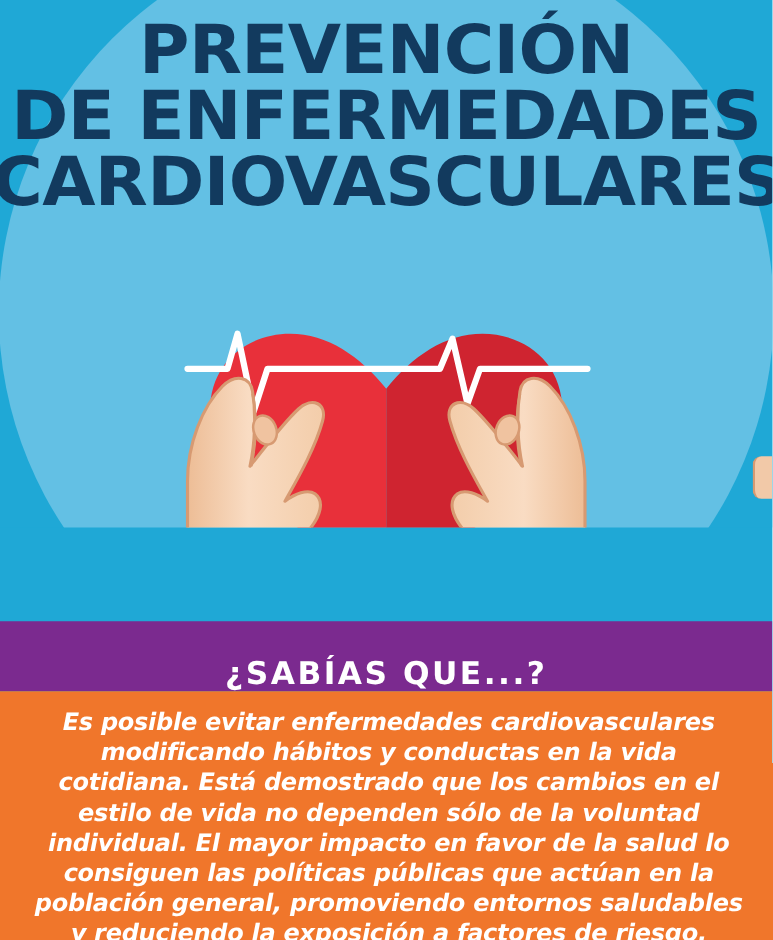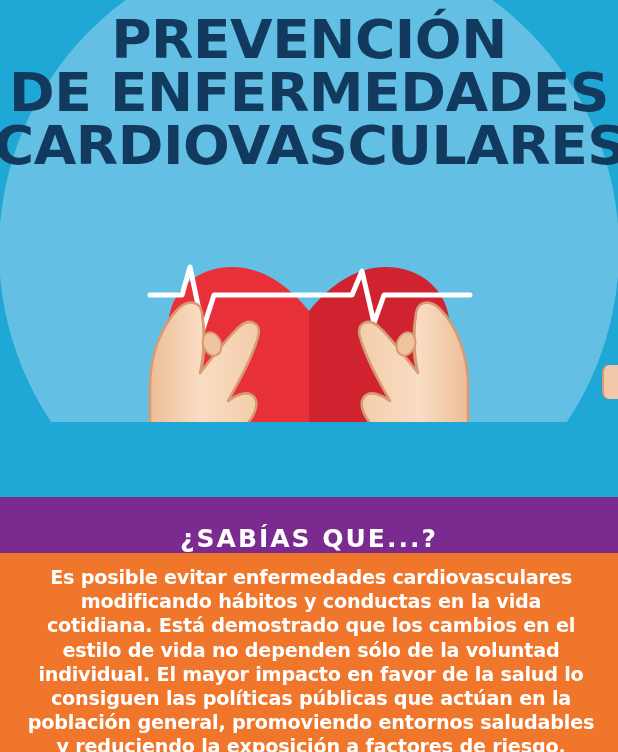--- a/index.html
+++ b/index.html
@@ -88,20 +88,21 @@
   
   .body-block {
     position: absolute;
     left: 0;
     top: 553px;
     width: 618px;
     height: 199px;
     background: #f0762b;
     padding: 13px 22px 0 26px;
     box-sizing: border-box;
+    font-style: italic;
   }
   .body-text {
     color: #ffffff;
     font-family: "DejaVu Sans", sans-serif;
     font-weight: bold;
     font-size: 19.2px;
     line-height: 1.26;
     text-align: center;
     letter-spacing: -0.2px;
   }

